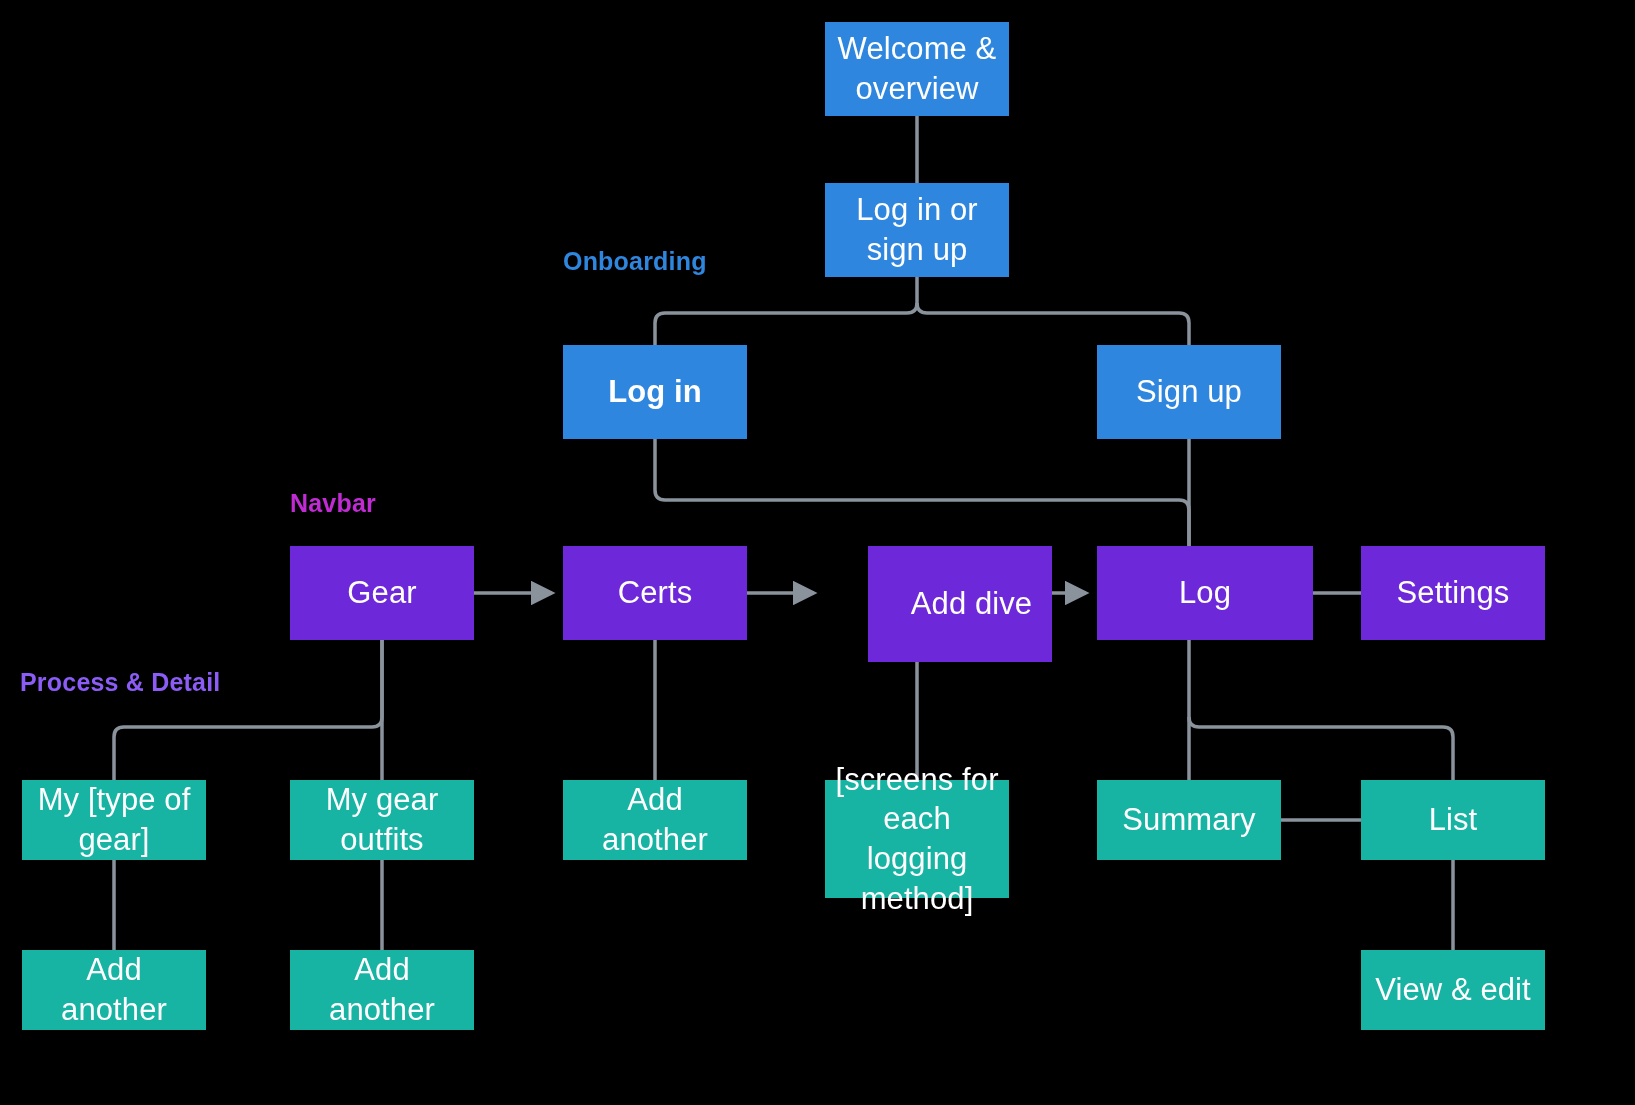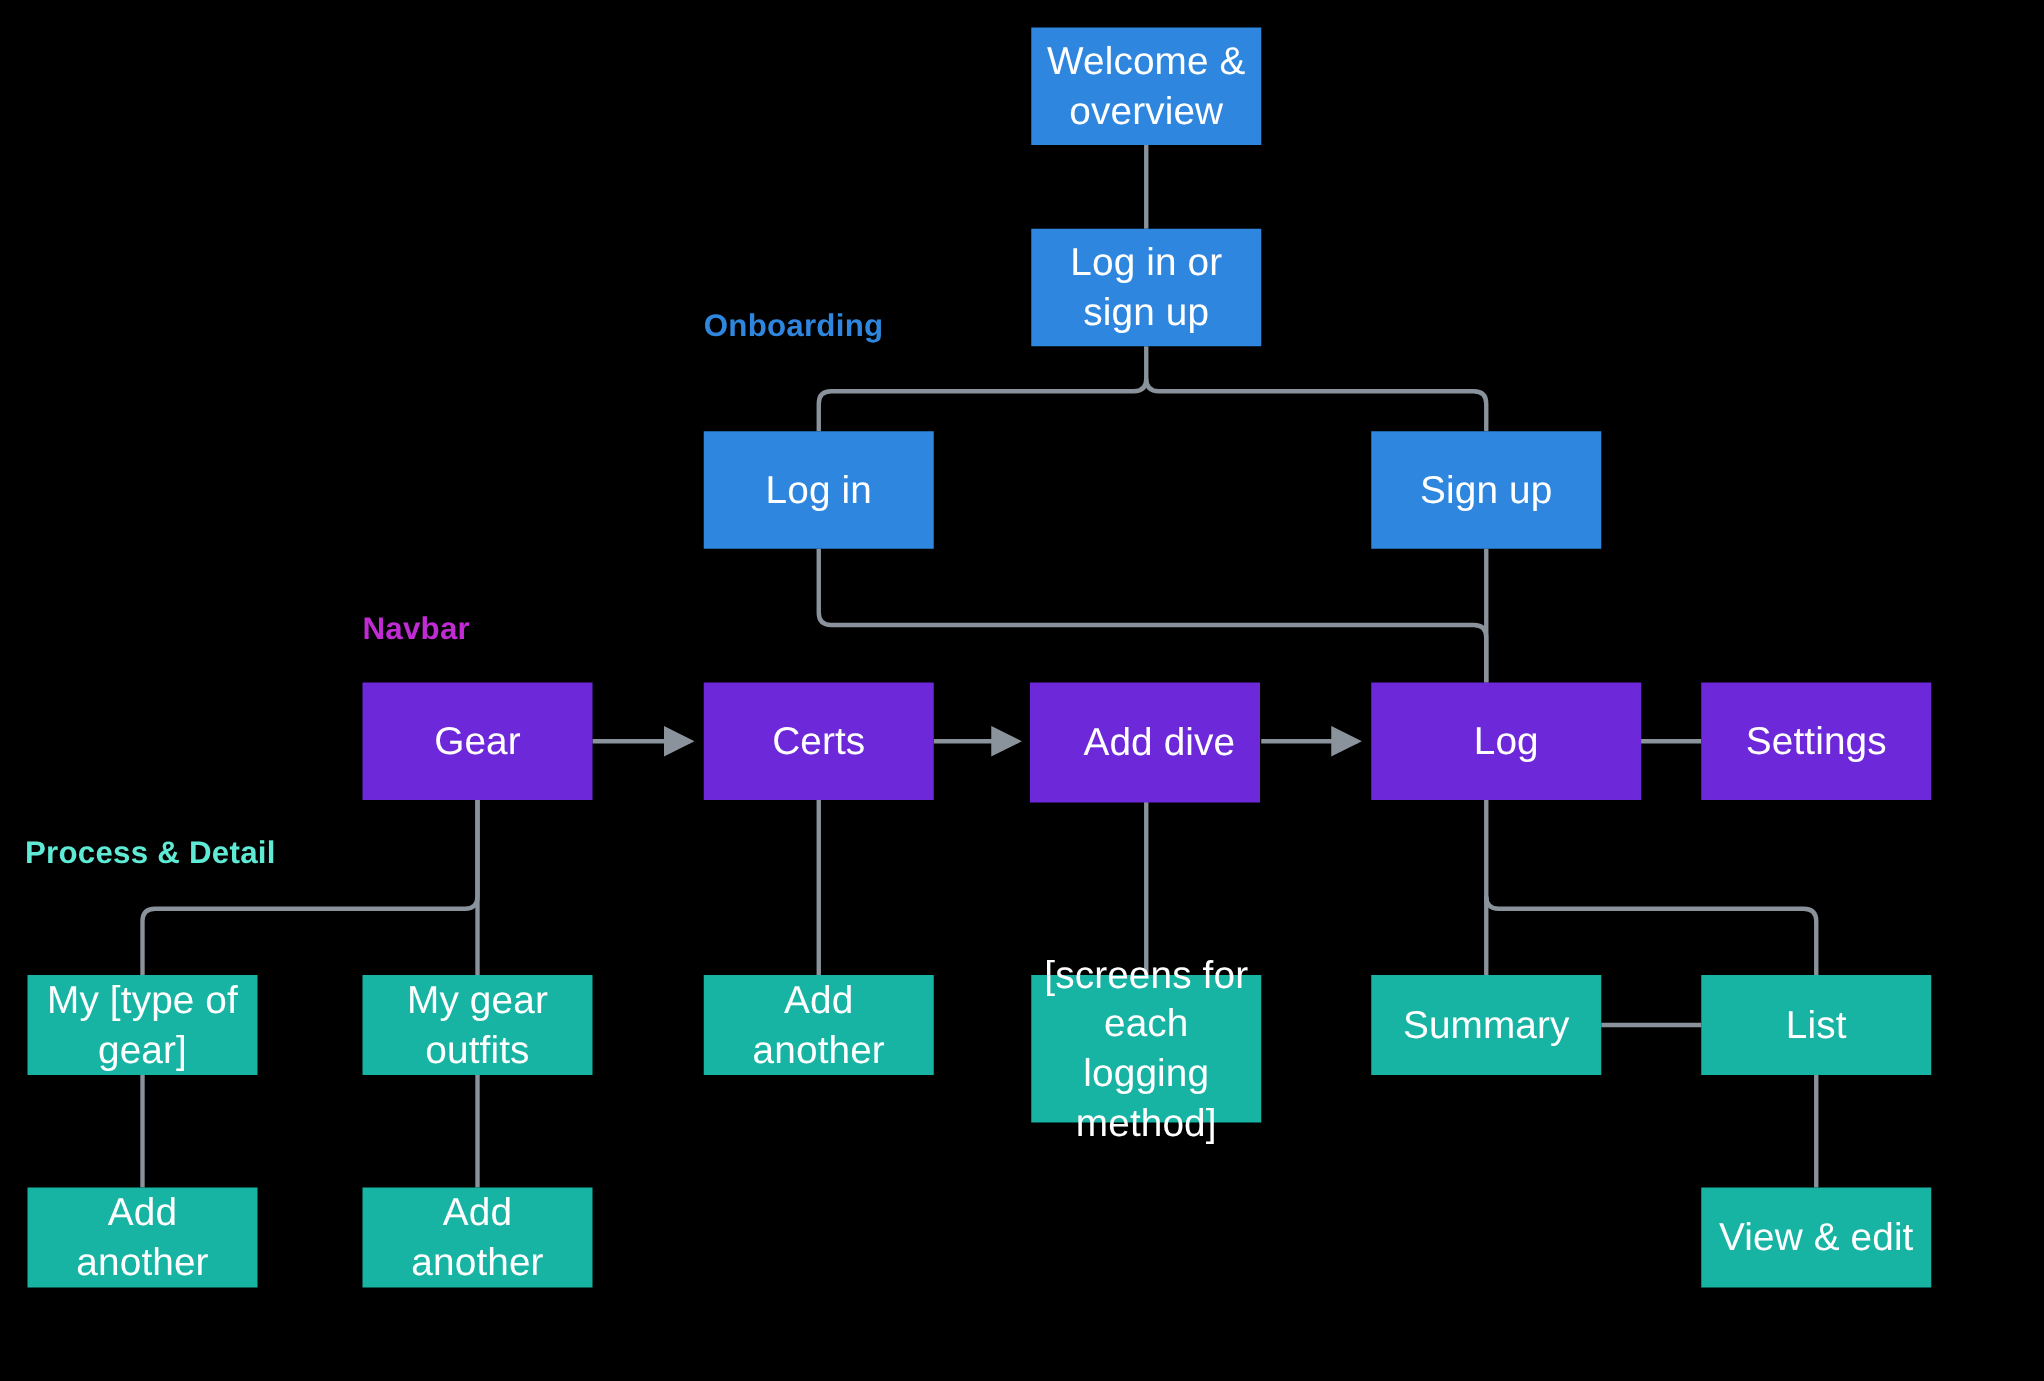--- a/index.html
+++ b/index.html
@@ -46,21 +46,21 @@
   .group-label {
     position: absolute;
     font-weight: bold;
     font-size: 25px;
     letter-spacing: 0.2px;
     z-index: 3;
     white-space: nowrap;
   }
   .group-label.blue { color: #2E86DE; }
   .group-label.pink { color: #C02BD4; }
-  .group-label.teal { color: #5eead4; }
+  .group-label.teal { color: #8b5cf6; }
 </style>
 </head>
 <body>
 
 <div id="canvas">
 
   <svg id="edges" viewBox="0 0 1635 1105" xmlns="http://www.w3.org/2000/svg">
     <defs>
       <marker id="ah" markerWidth="7" markerHeight="7" refX="6" refY="3.5" orient="auto" markerUnits="strokeWidth">
         <path d="M0,0 L7,3.5 L0,7 z" fill="#8a939c"></path>
@@ -99,26 +99,26 @@
       <path d="M1453,860 L1453,950"></path>
     </g>
   </svg>
 
   <div class="group-label blue" style="left:563px; top:247px;">Onboarding</div>
   <div class="group-label pink" style="left:290px; top:489px;">Navbar</div>
   <div class="group-label teal" style="left:20px; top:668px;">Process &amp; Detail</div>
 
   <div class="node blue" style="left:825px; top:22px; width:184px; height:94px;">Welcome &amp; overview</div>
   <div class="node blue" style="left:825px; top:183px; width:184px; height:94px;">Log in or sign up</div>
-  <div class="node blue" style="left:563px; top:345px; width:184px; height:94px;">Log in</div>
+  <div class="node blue" style="left:563px; top:345px; width:184px; height:94px;font-weight:bold;">Log in</div>
   <div class="node blue" style="left:1097px; top:345px; width:184px; height:94px;">Sign up</div>
 
   <div class="node pink" style="left:290px; top:546px; width:184px; height:94px;">Gear</div>
   <div class="node pink" style="left:563px; top:546px; width:184px; height:94px;">Certs</div>
-  <div class="node pink" style="left:824px; top:546px; width:184px; height:96px;padding-left:33px;">Add dive</div>
+  <div class="node pink" style="left:868px; top:546px; width:184px; height:116px;padding-left:33px;">Add dive</div>
   <div class="node pink" style="left:1097px; top:546px; width:216px; height:94px;">Log</div>
   <div class="node pink" style="left:1361px; top:546px; width:184px; height:94px;">Settings</div>
 
   <div class="node teal" style="left:22px; top:780px; width:184px; height:80px;">My [type of gear]</div>
   <div class="node teal" style="left:290px; top:780px; width:184px; height:80px;">My gear outfits</div>
   <div class="node teal" style="left:563px; top:780px; width:184px; height:80px;">Add another</div>
   <div class="node teal" style="left:1097px; top:780px; width:184px; height:80px;">Summary</div>
   <div class="node teal" style="left:825px; top:780px; width:184px; height:118px;">[screens for each logging method]</div>
   <div class="node teal" style="left:1361px; top:780px; width:184px; height:80px;">List</div>
 

